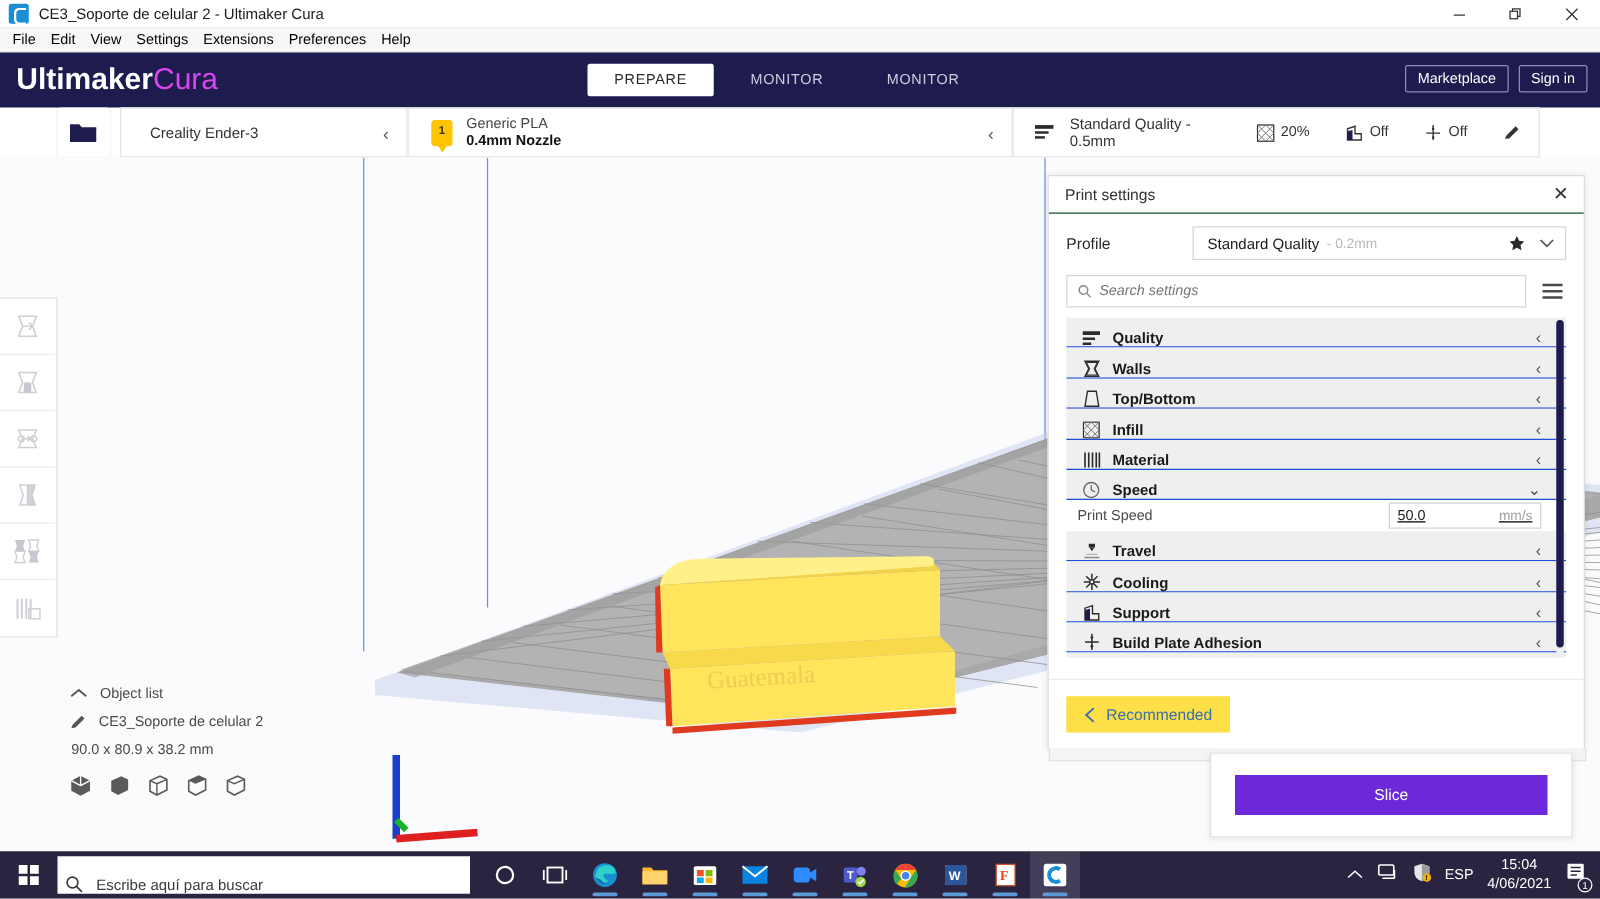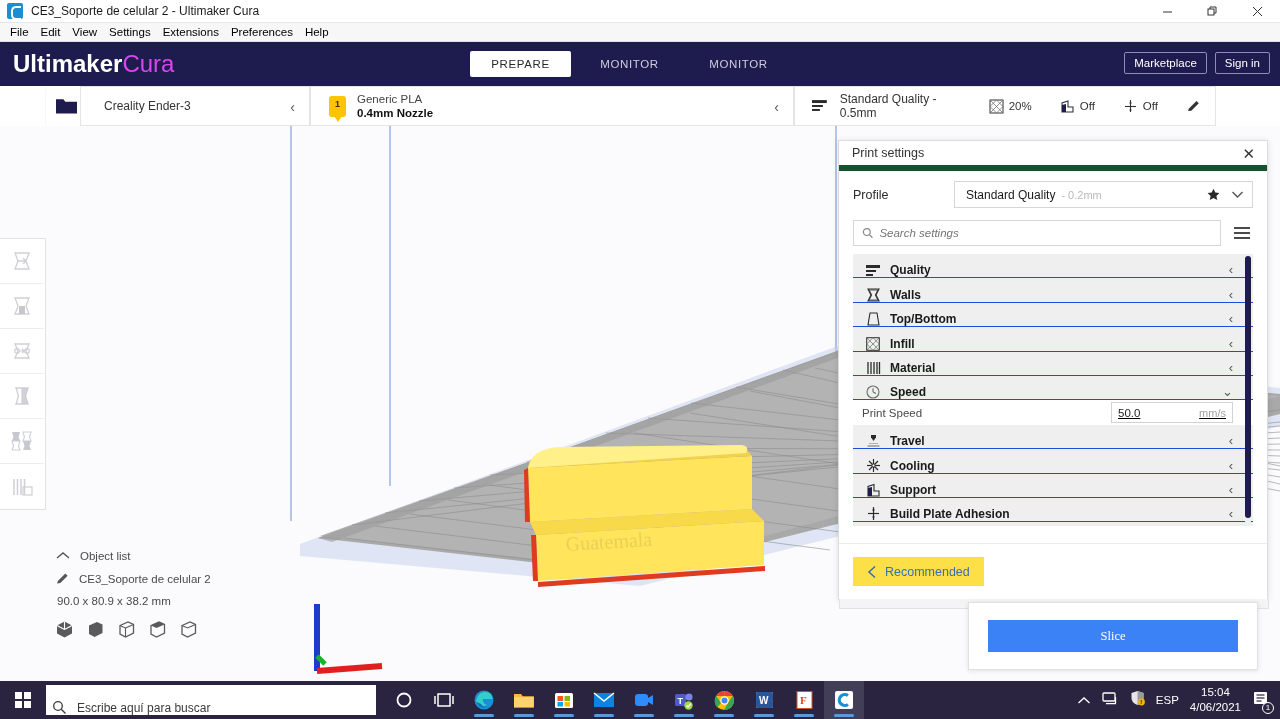--- a/index.html
+++ b/index.html
@@ -52,21 +52,21 @@
   .hdr-btn { font-size:11.5px; color:#fff; border:1px solid #8e8bb8;
     border-radius:2px; padding:4px 9px; cursor:pointer; background:transparent; }
 
   
   .open-btn {
     position:absolute; left:46px; top:86px; width:42px; height:40px;
     background:#fff; border-radius:3px 3px 0 0;
     display:flex; align-items:center; justify-content:center; cursor:pointer;
     box-shadow:0 1px 2px rgba(0,0,0,.12);
   }
-  .selbar { position:absolute; left:80px; top:86px; width:1136px; height:40px; }
+  .selbar { position:absolute; left:96px; top:86px; width:1136px; height:40px; }
   .sel {
     position:absolute; top:0; height:40px; background:#fff;
     border:1px solid #e4e4e4; display:flex; align-items:center;
     cursor:pointer;
   }
   .sel-machine { left:0; width:230px; padding-left:23px; }
   .sel-mat { left:230px; width:484px; padding-left:18px; }
   .sel-print { left:714px; width:422px; padding-left:17px; }
   .sel-label { font-size:12px; color:#333; }
   .chev { position:absolute; right:14px; top:12px; color:#555; font-size:14px; }
@@ -101,21 +101,21 @@
   .obj-icons { display:flex; gap:12px; }
   .obj-icons .oi { cursor:pointer; }
 
   
   .ps-panel {
     position:absolute; left:838px; top:140px; width:430px; height:460px;
     background:#fff; border:1px solid #dcdcdc; box-shadow:0 1px 6px rgba(0,0,0,.12);
   }
   .ps-head { height:30px; display:flex; align-items:center;
     justify-content:space-between; padding:0 12px 0 13px;
-    border-bottom:6px solid #14532d; }
+    border-bottom:1px solid #14532d; }
   .ps-title { font-size:12.5px; color:#333; }
   .ps-close { font-size:15px; color:#333; cursor:pointer; line-height:1; }
   .ps-body { padding:10px 14px 0 14px; }
   .profile-row { display:flex; align-items:center; gap:0; margin-bottom:12px; }
   .profile-lbl { font-size:12.5px; color:#2b2b2b; width:101px; }
   .profile-box { flex:1; height:27px; border:1px solid #d6d6d6; background:#fff;
     display:flex; align-items:center; padding:0 8px 0 11px; cursor:pointer; }
   .profile-name { font-size:12px; color:#1a1a1a; }
   .profile-sub { font-size:11px; color:#b9b9b9; margin-left:6px; }
   .profile-icons { margin-left:auto; display:flex; align-items:center; gap:11px; }
@@ -155,23 +155,23 @@
     display:flex; align-items:center; gap:8px; cursor:pointer; }
   .rec-btn span { font-size:12.5px; color:#3a6fb0; }
   .ps-grip { position:absolute; left:0; bottom:-10px; width:430px; height:10px;
     background:#f4f4f6; border:1px solid #e2e2e2; border-top:none;
     display:flex; align-items:center; justify-content:center; gap:4px; cursor:ns-resize; }
   .ps-grip i { width:2px; height:2px; background:#9a9a9a; border-radius:50%; display:block; }
 
   .slice-card { position:absolute; left:968px; top:602px; width:290px; height:68px;
     background:#fff; border:1px solid #e1e1e1; box-shadow:0 1px 5px rgba(0,0,0,.1);
     display:flex; align-items:center; justify-content:center; }
-  .slice-btn { width:250px; height:32px; background:#3b82f6; color:#fff;
+  .slice-btn { width:250px; height:32px; background:#6d28d9; color:#fff;
     border:none; font-size:12.5px; cursor:pointer;
-    font-family:Liberation Serif, serif; }
+    font-family:Liberation Sans, sans-serif; }
 
   
   .taskbar { position:absolute; left:0; bottom:0; width:1280px; height:38px;
     background:#2a2440; display:flex; align-items:center; }
   .start { width:46px; height:38px; display:flex; align-items:center;
     justify-content:center; cursor:pointer; }
   .winlogo { width:16px; height:16px; display:grid;
     grid-template-columns:1fr 1fr; grid-template-rows:1fr 1fr; gap:2px; }
   .winlogo i { background:#fff; display:block; }
   .tb-search { width:330px; height:30px; background:#fff; display:flex;

